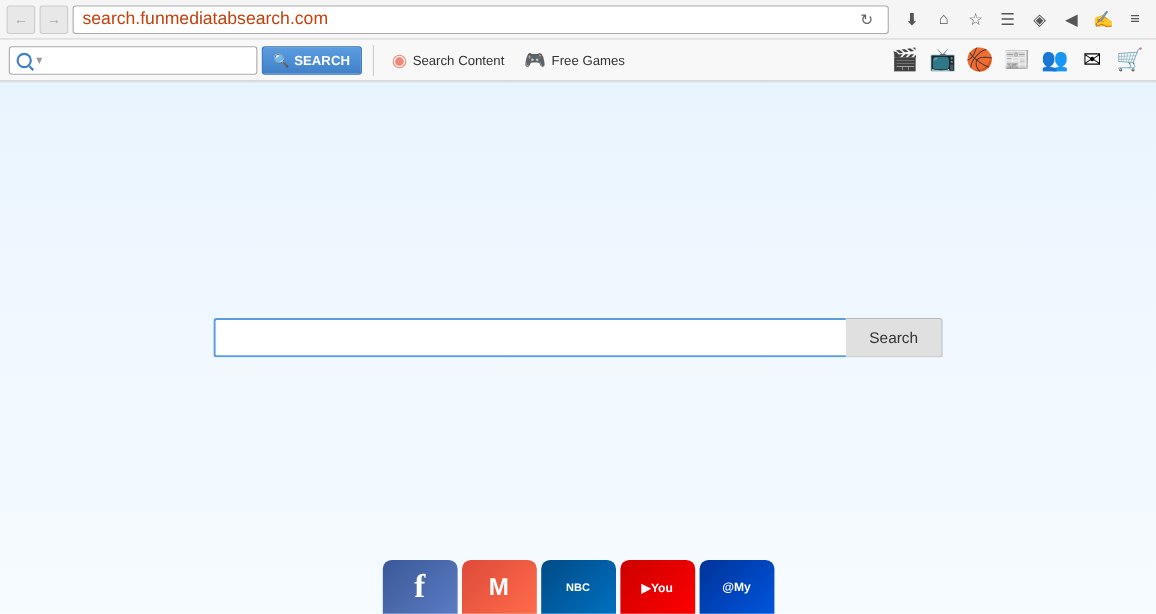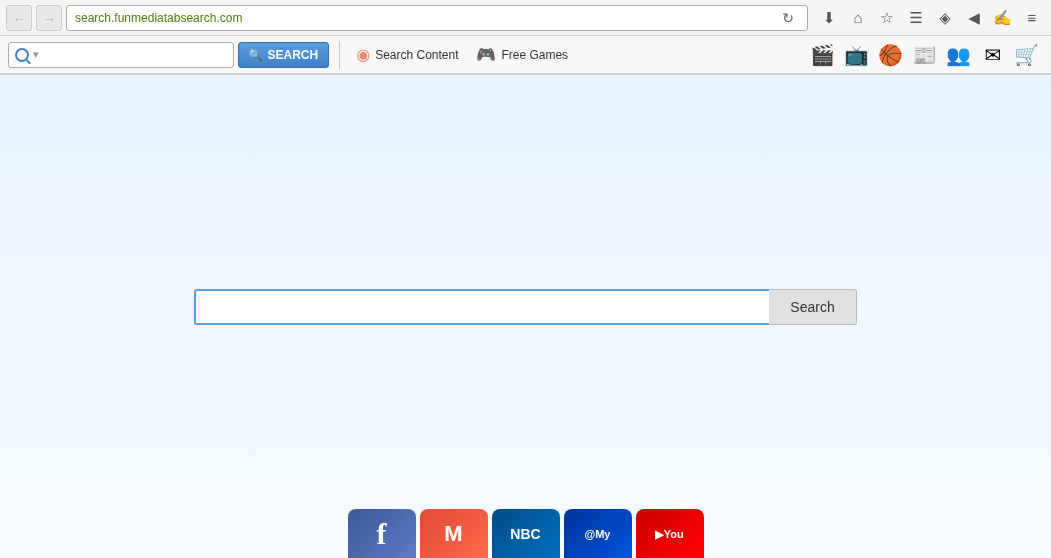--- a/index.html
+++ b/index.html
@@ -46,22 +46,22 @@
       background: #fff;
       display: flex;
       align-items: center;
       padding: 0 8px;
       font-size: 12px;
       color: #333;
     }
 
     .address-text {
       flex: 1;
-      font-size: 12px;
-      color: #4d7c0f;
+      font-size: 16px;
+      color: #c2410c;
     }
 
     .refresh-btn {
       width: 22px;
       height: 22px;
       display: flex;
       align-items: center;
       justify-content: center;
       color: #666;
       font-size: 14px;
@@ -349,23 +349,23 @@
   </div>
 
   <div class="bottom-icons">
     <div class="bottom-icon-item icon-fb">
       <span style="font-size:30px;color:#fff;font-weight:bold;font-family:Georgia,serif;">f</span>
     </div>
     <div class="bottom-icon-item icon-gmail">
       <span style="font-size:22px;color:#fff;font-weight:bold;">M</span>
     </div>
     <div class="bottom-icon-item icon-nbc">
-      <span style="font-size:14px;color:#fff;font-weight:bold;">NBC</span>
+      <span style="font-size:10px;color:#fff;font-weight:bold;">NBC</span>
+    </div>
+    <div class="bottom-icon-item icon-yt">
+      <span style="font-size:11px;color:#fff;font-weight:bold;">▶You</span>
     </div>
     <div class="bottom-icon-item icon-my">
       <span style="font-size:11px;color:#fff;font-weight:bold;">@My</span>
     </div>
-    <div class="bottom-icon-item icon-yt">
-      <span style="font-size:11px;color:#fff;font-weight:bold;">▶You</span>
-    </div>
   </div>
 
 </div>
 
 </body></html>

